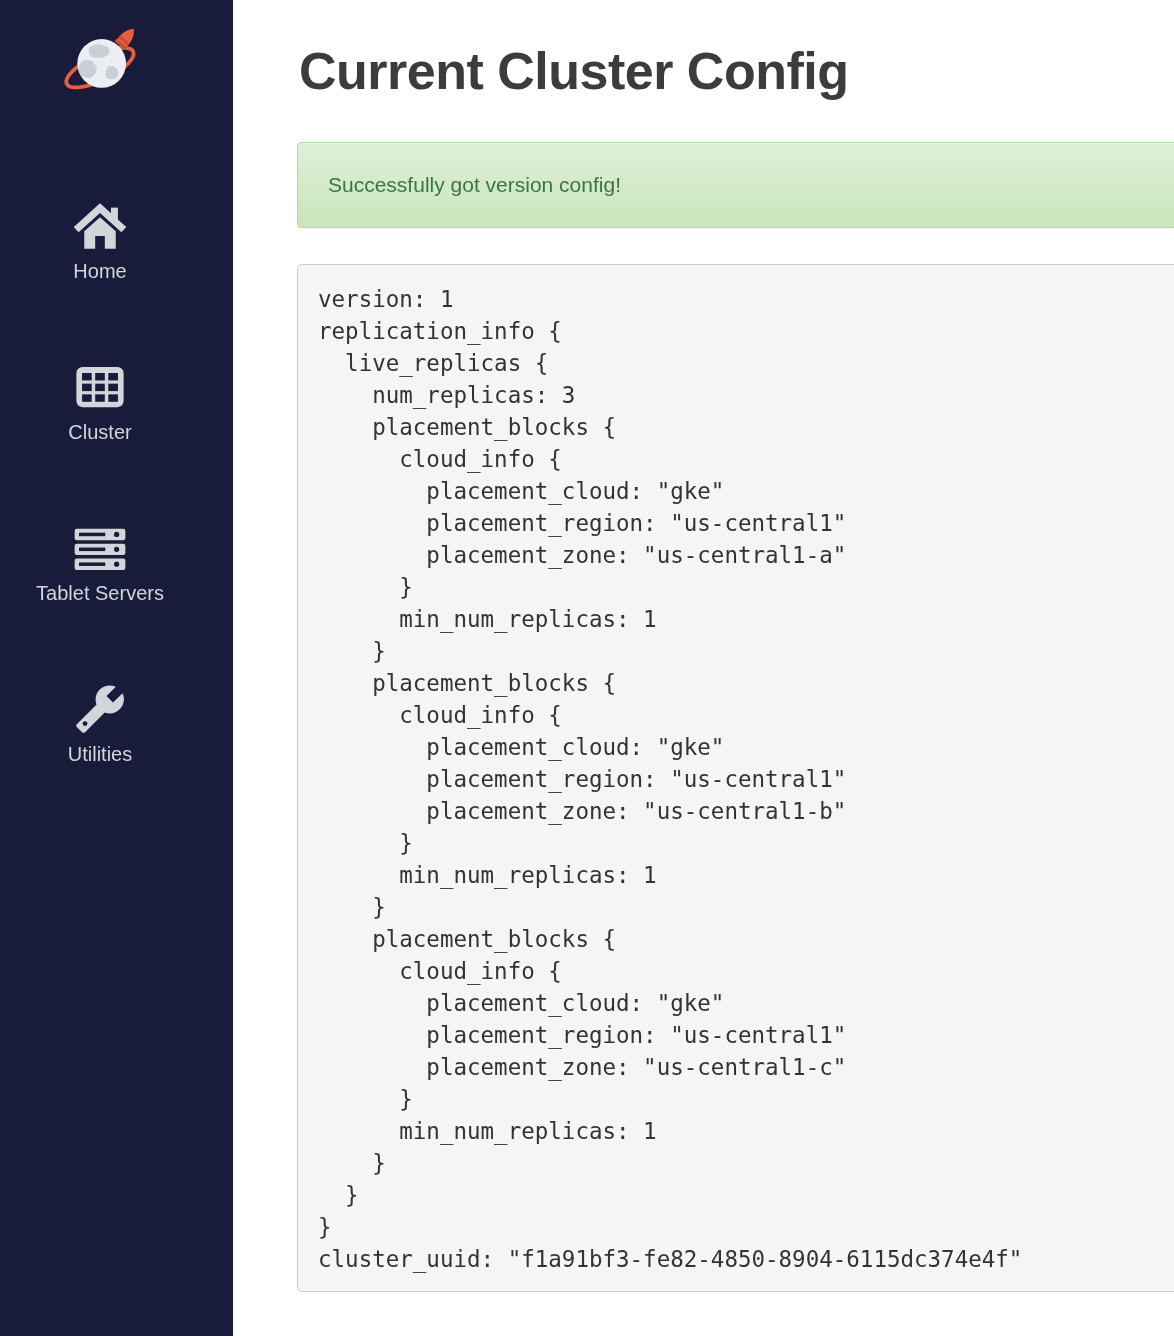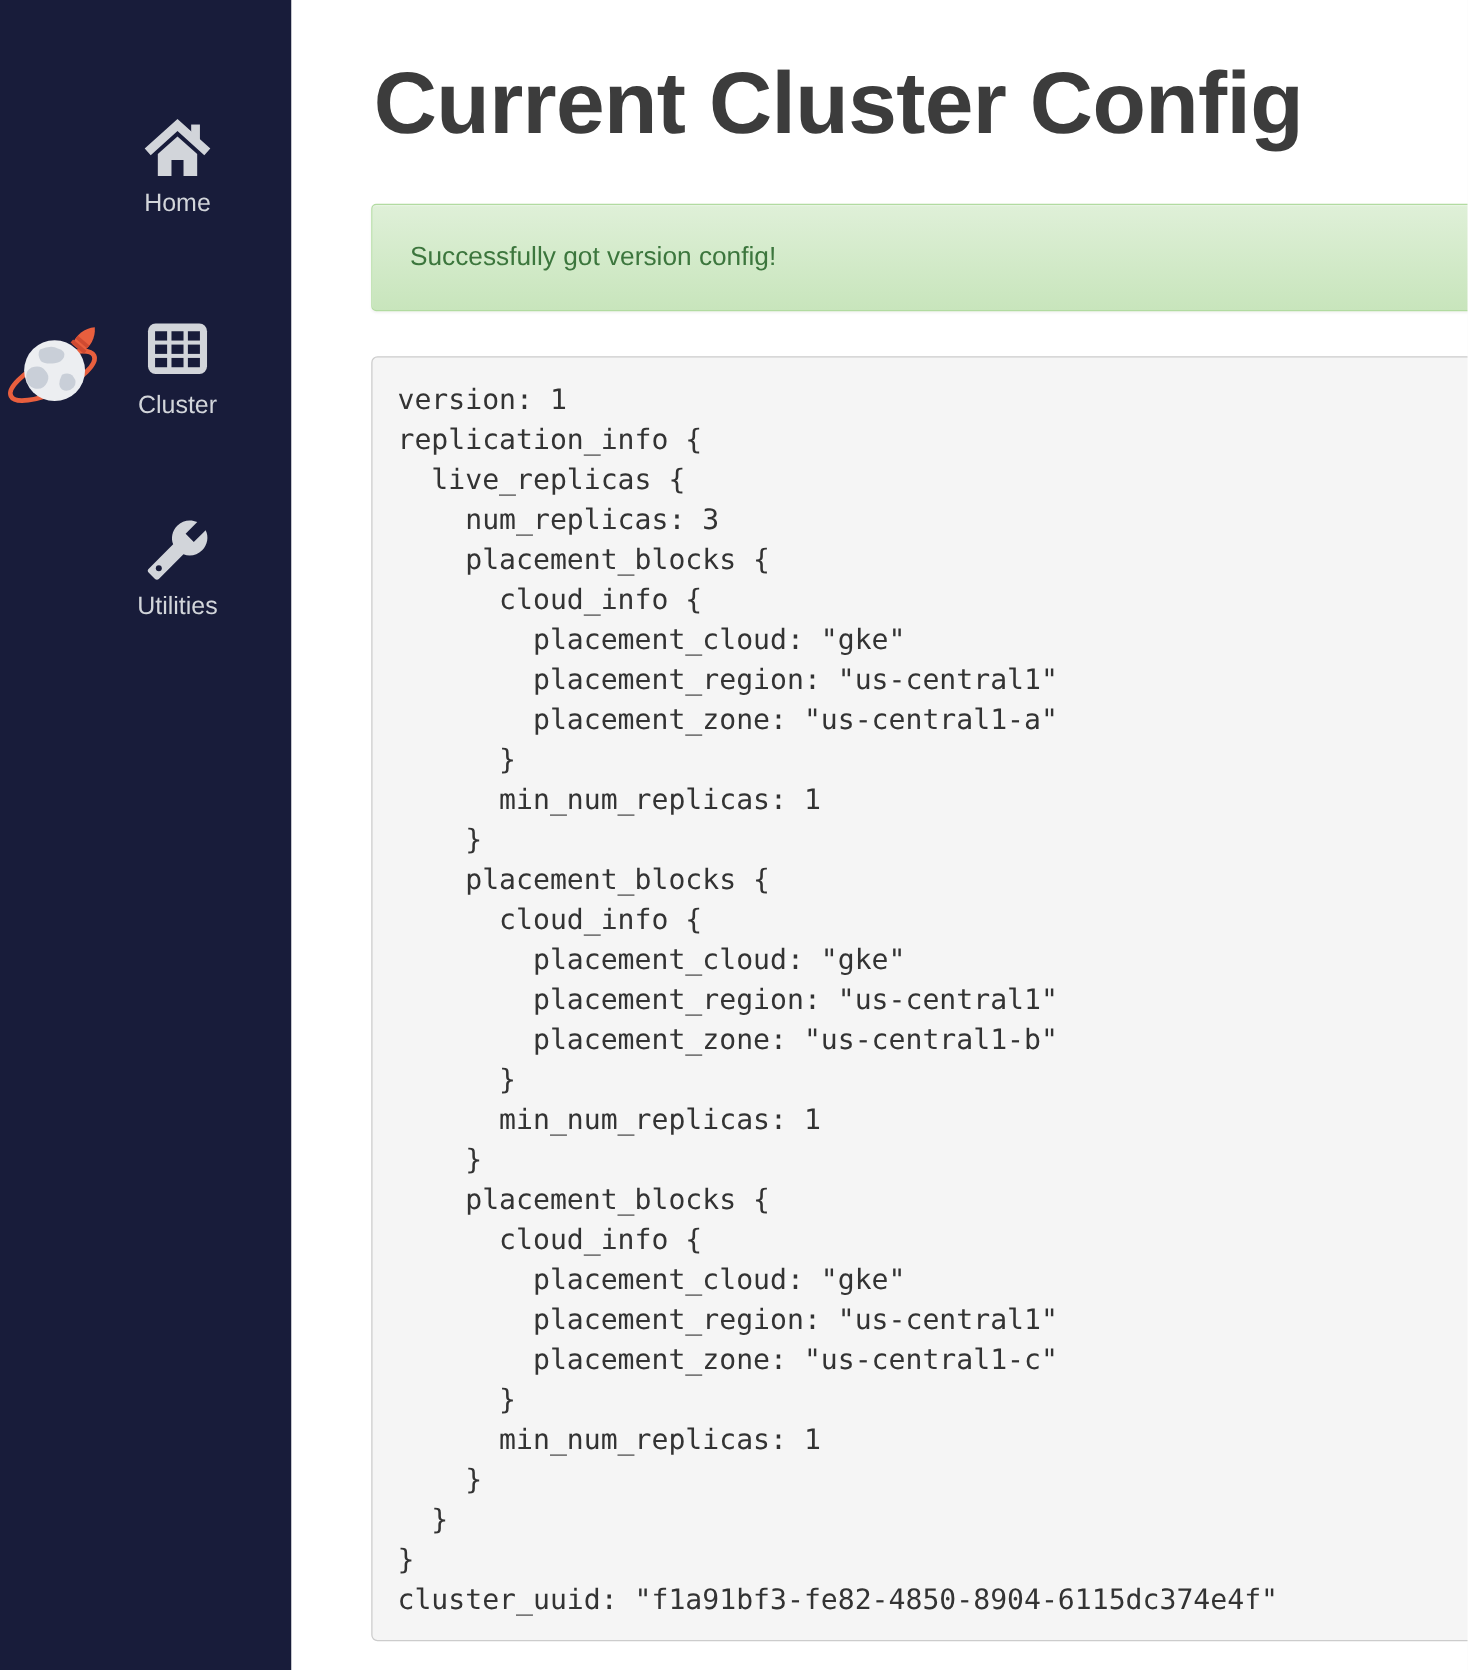--- a/index.html
+++ b/index.html
@@ -20,21 +20,21 @@
     position: absolute;
     left: 0; top: 0; bottom: 0;
     width: 233px;
     background: #181c3a;
     display: flex;
     flex-direction: column;
   }
   .sidebar-inner {
     width: 200px;
     display: flex;
-    flex-direction: row;
+    flex-direction: column;
     align-items: center;
   }
   .logo {
     margin-top: 24px;
     width: 84px;
     height: 84px;
   }
   .nav {
     margin-top: 90px;
     display: flex;
@@ -64,21 +64,21 @@
     white-space: nowrap;
   }
 
   
   .main {
     margin-left: 233px;
     padding-left: 64px;
     padding-right: 0;
   }
   .page-title {
-    font-size: 70px;
+    font-size: 52px;
     font-weight: bold;
     color: #3c3c3c;
     letter-spacing: -0.5px;
     margin: 42px 0 40px 2px;
     line-height: 1.15;
   }
   .alert-success {
     background-image: linear-gradient(to bottom, #dff0d8 0%, #c8e5bc 100%);
     background-repeat: repeat-x;
     border: 1px solid #b2dba1;
@@ -154,20 +154,40 @@
               <rect x="41.5" y="28.2" width="11" height="8.5"></rect>
               <rect x="11.5" y="40.4" width="11" height="8.5"></rect>
               <rect x="26.5" y="40.4" width="11" height="8.5"></rect>
               <rect x="41.5" y="40.4" width="11" height="8.5"></rect>
             </g>
           </svg>
         </span>
         <span class="nav-label">Cluster</span>
       </div>
 
+      <div class="nav-item">
+        <span class="icon">
+          <svg viewBox="0 0 64 64" width="56" height="56">
+            <g fill="#d2d5da">
+              <rect x="3" y="10" width="58" height="13" rx="2.5"></rect>
+              <rect x="3" y="27" width="58" height="13" rx="2.5"></rect>
+              <rect x="3" y="44" width="58" height="13" rx="2.5"></rect>
+            </g>
+            <g fill="#181c3a">
+              <rect x="8" y="14.5" width="30" height="4"></rect>
+              <circle cx="51" cy="16.5" r="3"></circle>
+              <rect x="8" y="31.5" width="30" height="4"></rect>
+              <circle cx="51" cy="33.5" r="3"></circle>
+              <rect x="8" y="48.5" width="30" height="4"></rect>
+              <circle cx="51" cy="50.5" r="3"></circle>
+            </g>
+          </svg>
+        </span>
+        <span class="nav-label">Tablet Servers</span>
+      </div>
 
       <div class="nav-item">
         <span class="icon">
           <svg viewBox="0 0 24 24" width="52" height="52">
             <g transform="scale(-1,1) translate(-24,0)">
               <path fill="#d2d5da" d="M22.7 19l-9.1-9.1c.9-2.3.4-5-1.5-6.9-2-2-5-2.4-7.4-1.3L9 6 6 9 1.6 4.7C.4 7.1.9 10.1 2.9 12.1c1.9 1.9 4.6 2.4 6.9 1.5l9.1 9.1c.4.4 1 .4 1.4 0l2.3-2.3c.5-.4.5-1.1.1-1.4z"></path>
             </g>
             <circle cx="5.1" cy="18.7" r="1.1" fill="#181c3a"></circle>
           </svg>
         </span>

